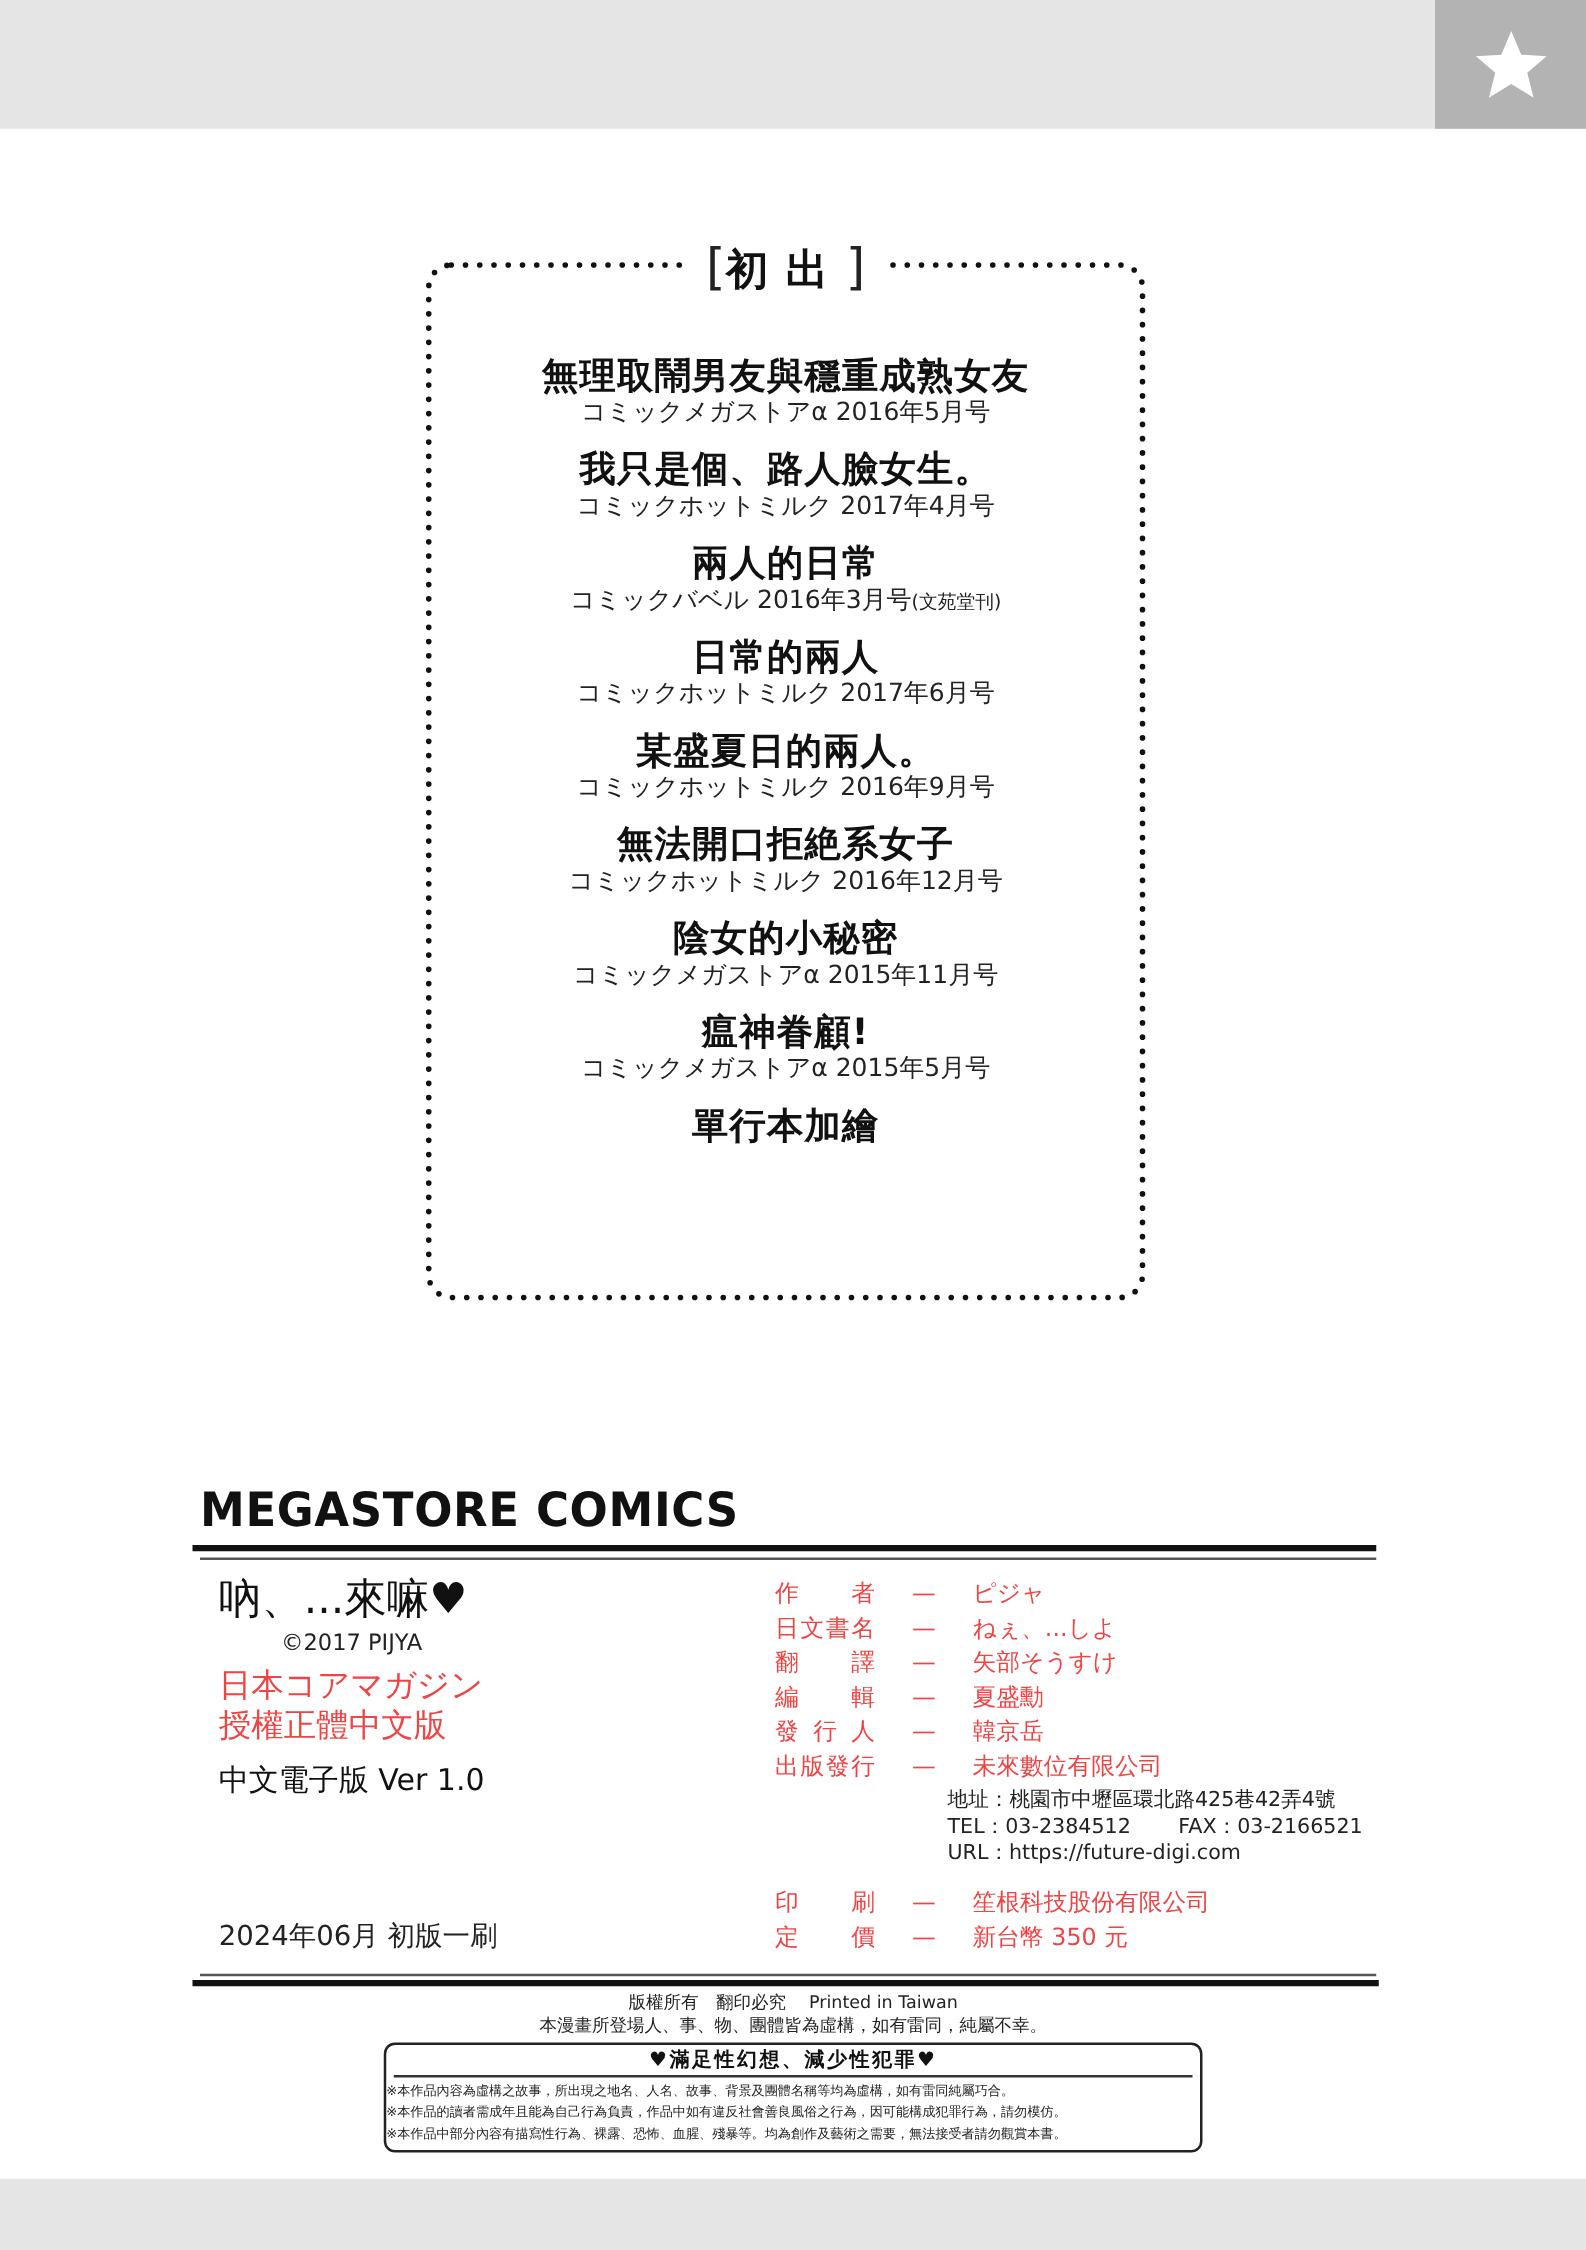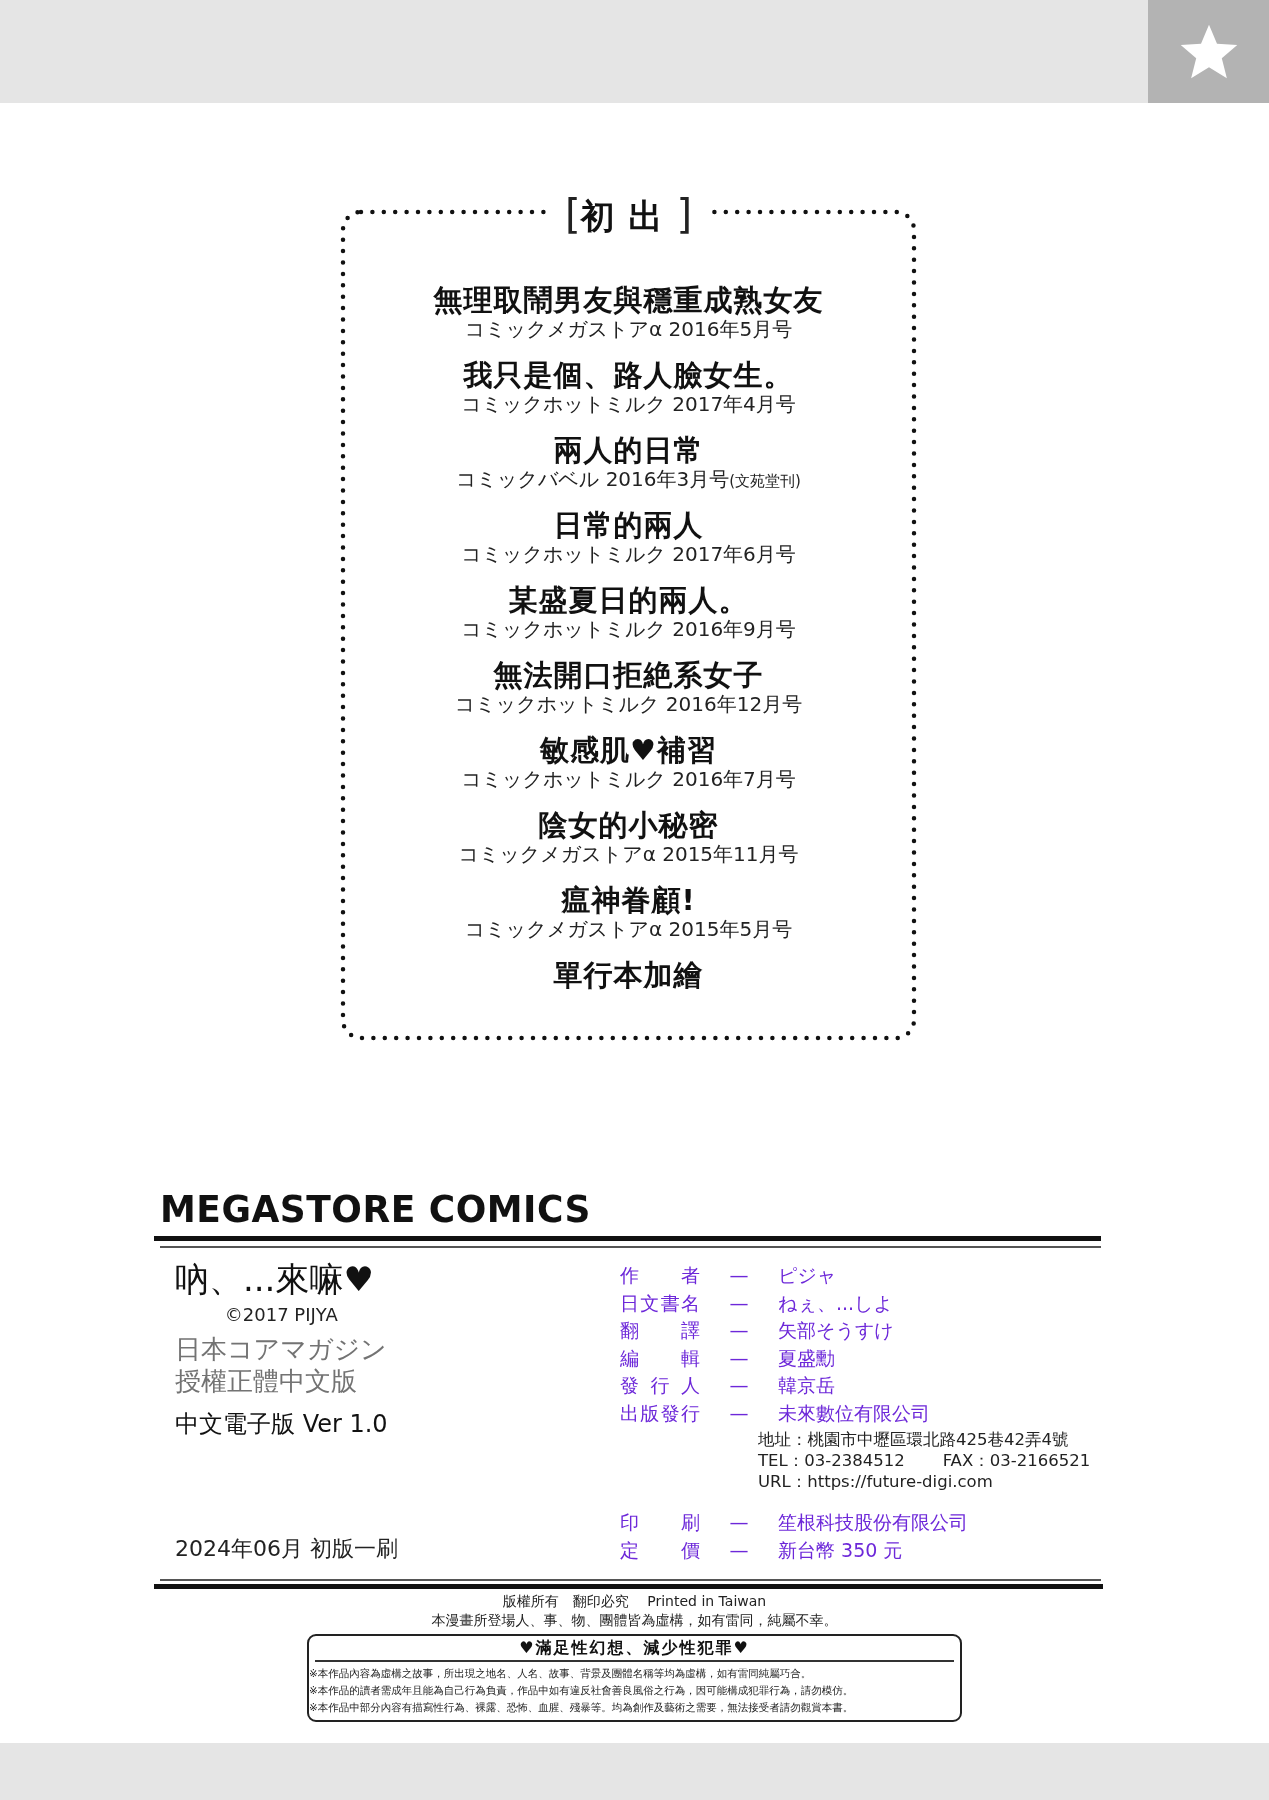--- a/index.html
+++ b/index.html
@@ -25,27 +25,27 @@
     .entry-source .pub { font-size: 15px; }
 
     
     .brand { position: absolute; left: 160px; top: 1188px; font-family: "DejaVu Sans", sans-serif; font-size: 36px; font-weight: bold; letter-spacing: 0.5px; color: #111; transform: scaleY(1.05); }
     .rule-thick { position: absolute; left: 154px; height: 5px; background: #111; width: 947px; }
     .rule-thin { position: absolute; left: 154px; height: 2px; background: #555; width: 947px; }
 
     .left-col { position: absolute; left: 175px; top: 1259px; }
     .book-title { font-size: 34px; line-height: 40px; color: #111; white-space: nowrap; }
     .copyright { font-size: 18px; line-height: 24px; margin-top: 4px; color: #222; text-align: center; }
-    .license-1, .license-2 { font-size: 26px; line-height: 32px; color: #737373; }
+    .license-1, .license-2 { font-size: 26px; line-height: 32px; color: #ef4444; }
     .license-1 { margin-top: 6px; }
     .edition { font-size: 24px; line-height: 30px; margin-top: 12px; color: #111; }
     .print-date { position: absolute; left: 175px; top: 1534px; font-size: 22px; color: #222; white-space: nowrap; }
 
     .credits { position: absolute; left: 620px; top: 1262px; }
-    .credit-row { display: flex; height: 27.5px; font-size: 19px; line-height: 27px; color: #6d28d9; white-space: nowrap; }
+    .credit-row { display: flex; height: 27.5px; font-size: 19px; line-height: 27px; color: #ef4444; white-space: nowrap; }
     .credit-label { width: 80px; text-align-last: justify; }
     .credit-dash { width: 78px; text-align: center; }
     .credit-value { }
     .address { position: absolute; left: 758px; top: 1429px; font-size: 16.5px; line-height: 21px; color: #222; white-space: nowrap; }
     .address .fax { margin-left: 38px; }
     .credits-2 { position: absolute; left: 620px; top: 1509px; }
 
     .footer-note { position: absolute; left: 0; width: 1269px; text-align: center; font-size: 14px; color: #222; white-space: nowrap; }
     .notice-box { position: absolute; left: 307px; top: 1634px; width: 655px; height: 88px; border: 2px solid #222; border-radius: 9px; }
     .notice-heading { text-align: center; font-size: 16px; font-weight: bold; line-height: 22px; letter-spacing: 2px; color: #111; padding-top: 1px; }
@@ -88,24 +88,20 @@
       <div class="entry-title">日常的兩人</div>
       <div class="entry-source"><span>コミックホットミルク 2017年6月号</span><span class="pub"></span></div>
     </div>
     <div class="entry">
       <div class="entry-title">某盛夏日的兩人。</div>
       <div class="entry-source"><span>コミックホットミルク 2016年9月号</span><span class="pub"></span></div>
     </div>
     <div class="entry">
       <div class="entry-title">無法開口拒絶系女子</div>
       <div class="entry-source"><span>コミックホットミルク 2016年12月号</span><span class="pub"></span></div>
-    </div>
-    <div class="entry">
-      <div class="entry-title">敏感肌♥補習</div>
-      <div class="entry-source"><span>コミックホットミルク 2016年7月号</span><span class="pub"></span></div>
     </div>
     <div class="entry">
       <div class="entry-title">陰女的小秘密</div>
       <div class="entry-source"><span>コミックメガストアα 2015年11月号</span><span class="pub"></span></div>
     </div>
     <div class="entry">
       <div class="entry-title">瘟神眷顧!</div>
       <div class="entry-source"><span>コミックメガストアα 2015年5月号</span><span class="pub"></span></div>
     </div>
     <div class="entry">

